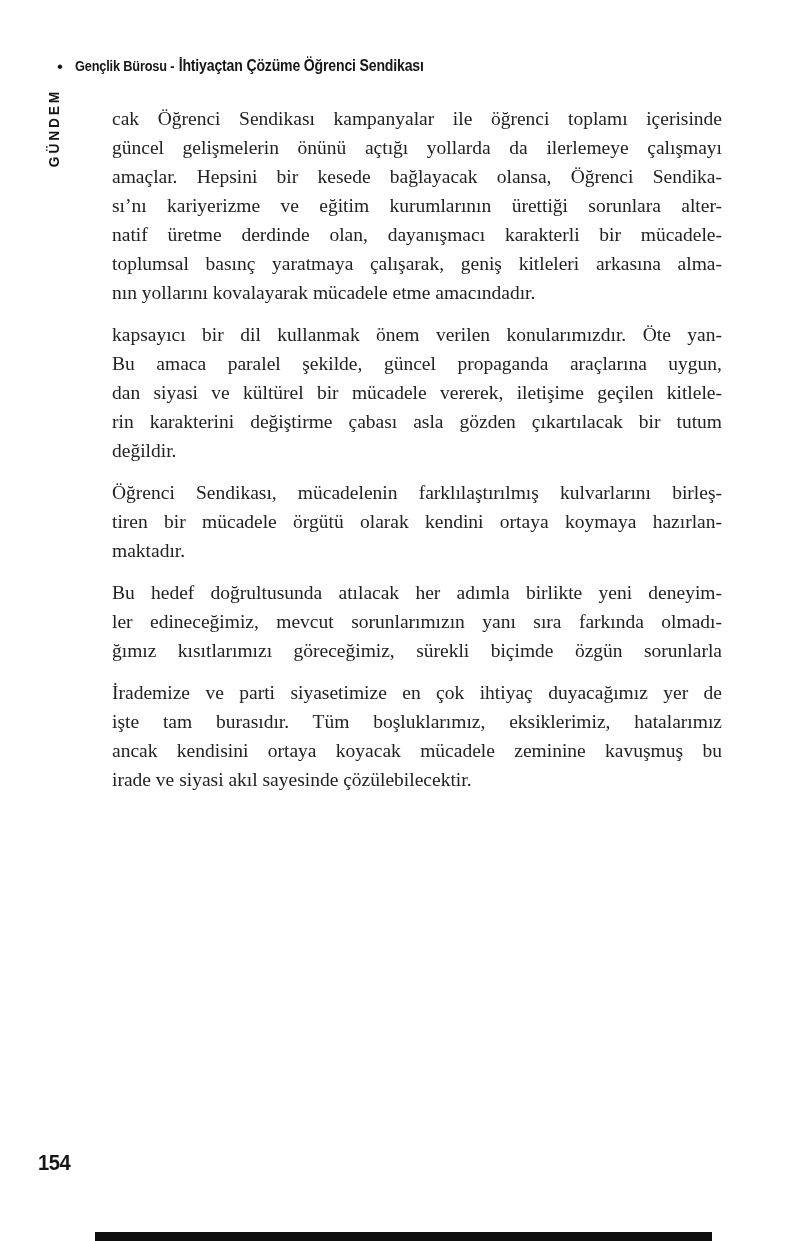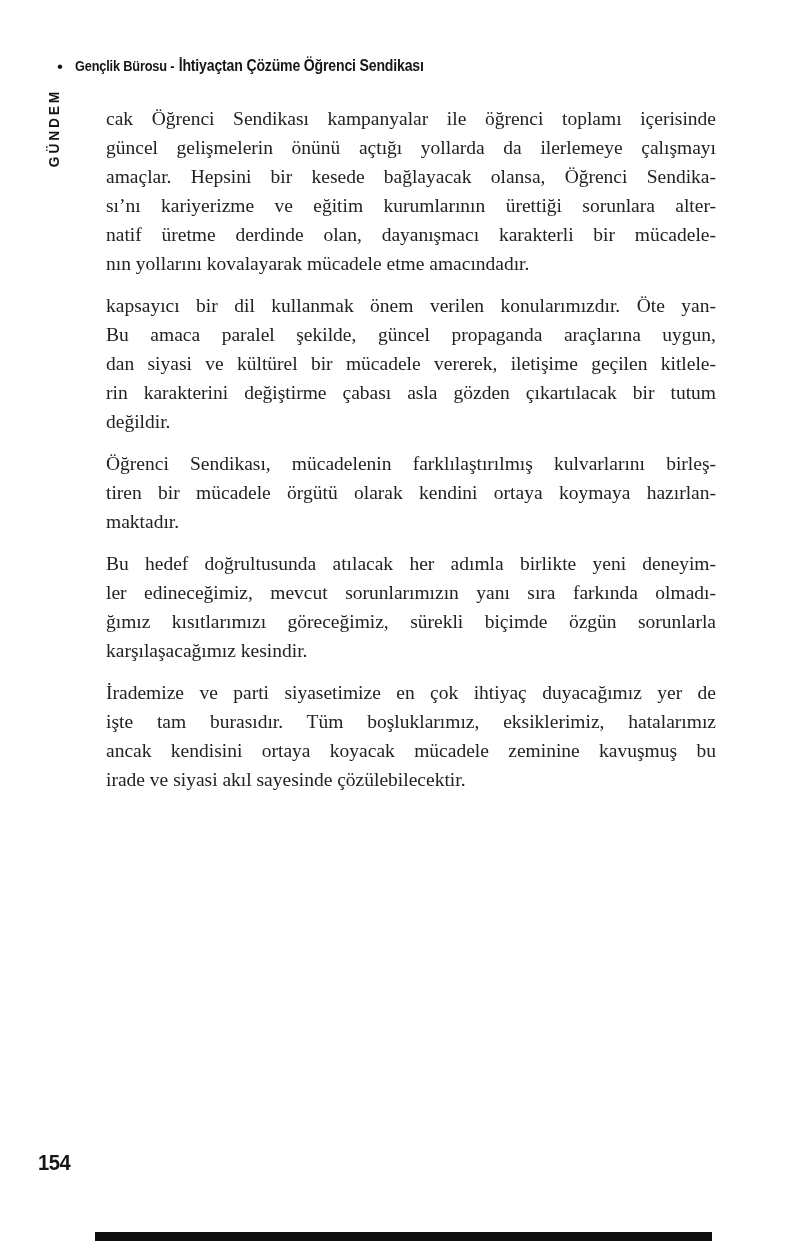--- a/index.html
+++ b/index.html
@@ -45,21 +45,21 @@
     white-space:nowrap;
     font-family:"Liberation Sans", sans-serif;
     font-weight:800;
     font-size:14.5px;
     letter-spacing:3px;
     color:#141414;
   }
   
   .body-text{
     position:absolute;
-    top:104px;left:106px;
+    top:104px;left:112px;
     width:610px;
     font-size:19.5px;
     line-height:29px;
     color:#222222;
   }
   .paragraph{margin:0 0 13px 0;}
   .line{
     text-align:justify;
     text-align-last:justify;
   }
@@ -102,39 +102,39 @@
     <span>GÜNDEM</span>
   </div>
 
   <div class="body-text">
       <div class="paragraph">
         <div class="line">cak Öğrenci Sendikası kampanyalar ile öğrenci toplamı içerisinde</div>
         <div class="line">güncel gelişmelerin önünü açtığı yollarda da ilerlemeye çalışmayı</div>
         <div class="line">amaçlar. Hepsini bir kesede bağlayacak olansa, Öğrenci Sendika-</div>
         <div class="line">sı’nı kariyerizme ve eğitim kurumlarının ürettiği sorunlara alter-</div>
         <div class="line">natif üretme derdinde olan, dayanışmacı karakterli bir mücadele-</div>
+        <div class="line">toplumsal basınç yaratmaya çalışarak, geniş kitleleri arkasına alma-</div>
         <div class="line last">nın yollarını kovalayarak mücadele etme amacındadır.</div>
       </div>
       <div class="paragraph">
         <div class="line">kapsayıcı bir dil kullanmak önem verilen konularımızdır. Öte yan-</div>
         <div class="line">Bu amaca paralel şekilde, güncel propaganda araçlarına uygun,</div>
         <div class="line">dan siyasi ve kültürel bir mücadele vererek, iletişime geçilen kitlele-</div>
         <div class="line">rin karakterini değiştirme çabası asla gözden çıkartılacak bir tutum</div>
         <div class="line last">değildir.</div>
       </div>
       <div class="paragraph">
         <div class="line">Öğrenci Sendikası, mücadelenin farklılaştırılmış kulvarlarını birleş-</div>
         <div class="line">tiren bir mücadele örgütü olarak kendini ortaya koymaya hazırlan-</div>
         <div class="line last">maktadır.</div>
       </div>
       <div class="paragraph">
         <div class="line">Bu hedef doğrultusunda atılacak her adımla birlikte yeni deneyim-</div>
         <div class="line">ler edineceğimiz, mevcut sorunlarımızın yanı sıra farkında olmadı-</div>
         <div class="line">ğımız kısıtlarımızı göreceğimiz, sürekli biçimde özgün sorunlarla</div>
-        <div class="line last">karşılaşacağımız kesindir.</div>
       </div>
       <div class="paragraph">
         <div class="line">İrademize ve parti siyasetimize en çok ihtiyaç duyacağımız yer de</div>
         <div class="line">işte tam burasıdır. Tüm boşluklarımız, eksiklerimiz, hatalarımız</div>
         <div class="line">ancak kendisini ortaya koyacak mücadele zeminine kavuşmuş bu</div>
         <div class="line last">irade ve siyasi akıl sayesinde çözülebilecektir.</div>
       </div>
     </div>
 
   <div class="page-number">154</div>

